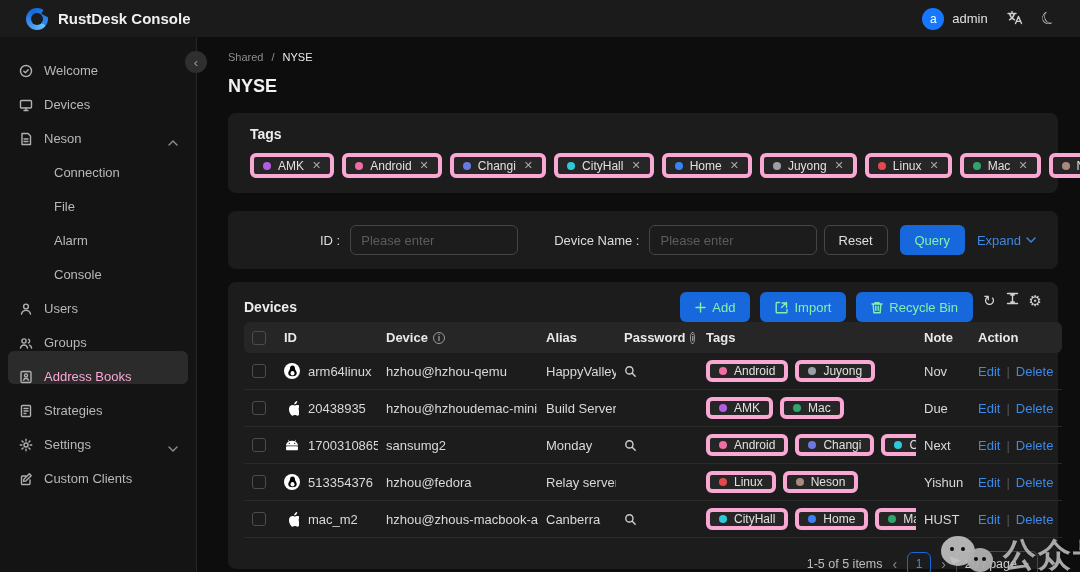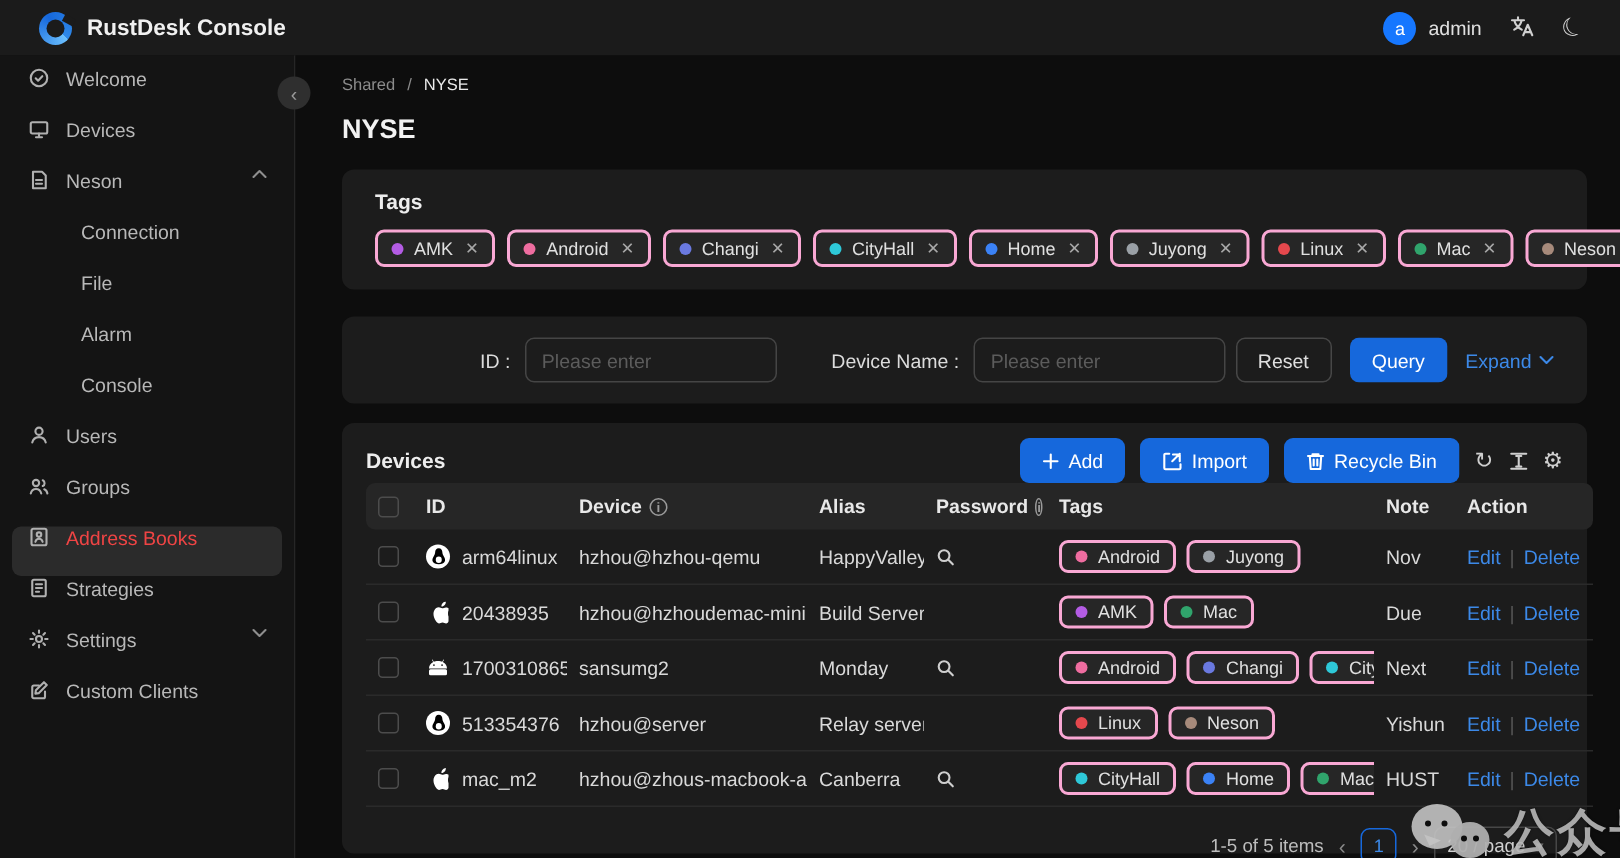--- a/index.html
+++ b/index.html
@@ -24,61 +24,61 @@
   .top-icon { color:#d0d0d0; font-size:15px; line-height:1; cursor:pointer; }
   .moon { transform:rotate(-25deg); display:inline-block; font-size:17px; }
 
   
   .layout { display:flex; height:535px; }
   .sidebar { width:197px; background:#141414; border-right:1px solid #262626;
     position:relative; padding-top:7px; flex:none; }
   .collapse-btn { position:absolute; right:-11px; top:14px; width:22px; height:22px;
     border-radius:50%; background:#2f2f2f; color:#9a9a9a; display:flex; align-items:center;
     justify-content:center; font-size:13px; z-index:5; cursor:pointer; }
-  .s-item { height:33px; margin:1px 8px; padding:0 10px; display:flex; align-items:flex-start;
+  .s-item { height:33px; margin:1px 8px; padding:0 10px; display:flex; align-items:flex-end;
     gap:10px; border-radius:6px; color:#b8b8b8; font-size:13px; cursor:pointer; }
-  .s-item.sel { background:#2b2b2b; color:#ef4444; }
+  .s-item.sel { background:#2b2b2b; color:#f9a8d4; }
   .s-item .sico { width:16px; display:flex; justify-content:center; color:#b0b0b0; flex:none; }
   .s-sub { padding-left:46px; }
   .s-chev { margin-left:auto; color:#8f8f8f; display:flex; }
   svg.ic { stroke:currentColor; fill:none; stroke-width:1.4; stroke-linecap:round; stroke-linejoin:round; }
 
   
   .main { flex:1; padding:14px 22px 0 31px; overflow:hidden; position:relative; background:#0d0d0d; }
   .breadcrumb { font-size:11px; color:#8c8c8c; display:flex; gap:8px; }
   .breadcrumb .cur { color:#eaeaea; }
   .page-title { font-size:18px; font-weight:700; color:#f2f2f2; margin:13px 0 16px; }
 
   .card { background:#1c1c1c; border-radius:8px; }
   .tags-card { padding:13px 22px 15px; }
   .card-title { font-size:14px; font-weight:700; color:#ededed; }
   .chips { display:flex; gap:8px; margin-top:11px; flex-wrap:nowrap; }
   .chip { display:flex; align-items:center; gap:7px; height:25px; padding:0 9px;
-    background:#262626; border:2px solid #f9a8d4; border-radius:6px; font-size:12px;
+    background:#262626; border:4px solid #f9a8d4; border-radius:6px; font-size:12px;
     color:#e0e0e0; cursor:pointer; white-space:nowrap; }
   .dot { width:8px; height:8px; border-radius:50%; flex:none; }
   .chip-x { color:#a8a8a8; font-size:11px; margin-left:1px; cursor:pointer; }
 
   .filter-card { margin-top:18px; height:58px; display:flex; align-items:center; padding:0 22px; }
   .f-label { font-size:13px; color:#dcdcdc; margin-right:10px; }
   .f-input { width:168px; height:30px; background:transparent; border:1px solid #454545;
     border-radius:6px; color:#e0e0e0; font-size:13px; padding:0 10px; outline:none; }
   .f-input::placeholder { color:#5c5c5c; }
   .f-right { margin-left:auto; display:flex; align-items:center; gap:12px; }
   .btn { height:30px; border-radius:6px; font-size:13px; display:inline-flex; align-items:center;
     justify-content:center; gap:6px; cursor:pointer; border:1px solid transparent; padding:0 14px; }
   .btn-ghost { background:transparent; border-color:#474747; color:#e0e0e0; }
-  .btn-primary { background:#1668dc; color:#ffffff; }
+  .btn-primary { background:#1668dc; color:#86efac; }
   .link { color:#3c89e8; font-size:13px; cursor:pointer; display:inline-flex; align-items:center; gap:5px; }
 
   .devices-card { margin-top:13px; padding:10px 16px 0; height:287px; position:relative;
     display:flex; flex-direction:column; }
   .dev-head { display:flex; align-items:center; height:42px; }
   .dev-title { font-size:14px; font-weight:700; color:#ededed; }
-  .dev-actions { margin-left:auto; display:flex; align-items:center; gap:10px; }
+  .dev-actions { margin-left:auto; display:flex; align-items:flex-start; gap:10px; }
   .tool-ic { color:#cfcfcf; font-size:15px; cursor:pointer; display:flex; align-items:center; }
 
   table { width:100%; border-collapse:collapse; table-layout:fixed; font-size:13px; }
   thead th { background:#262626; color:#e8e8e8; font-weight:700; text-align:left;
     padding:8px 8px; white-space:nowrap; }
   thead th:first-child { border-radius:6px 0 0 6px; }
   thead th:last-child { border-radius:0 6px 6px 0; }
   tbody td { border-bottom:1px solid #2a2a2a; padding:7px 8px; color:#d9d9d9; white-space:nowrap; overflow:hidden; }
   .cb { width:14px; height:14px; border:1px solid #4c4c4c; border-radius:3px; background:transparent; cursor:pointer; }
   .id-cell { display:flex; align-items:center; gap:8px; }
@@ -536,21 +536,21 @@
                 <div class="id-cell">
                   <span class="os os-linux">
                     <svg width="11" height="12" viewBox="0 0 11 12">
                       <path fill="#000" d="M5.5 0.5c-1.6 0-2.4 1.2-2.4 2.6 0 .9-.5 2-1.1 3-.7 1.1-1 2.4-.4 3.4.5 1 1.8 1.7 3.9 1.7s3.4-.7 3.9-1.7c.6-1 .3-2.3-.4-3.4-.6-1-1.1-2.1-1.1-3C7.9 1.7 7.1.5 5.5.5z"></path>
                       <ellipse fill="#fff" cx="5.5" cy="8.2" rx="2" ry="2.2"></ellipse>
                     </svg>
                   </span>
                   <span>513354376</span>
                 </div>
               </td>
-            <td>hzhou@server</td>
+            <td>hzhou@fedora</td>
             <td>Relay server</td>
             <td></td>
             <td>
                 <div class="row-tags">
               <span class="chip">
                     <span class="dot" style="background-color: rgb(229, 72, 77);"></span>
                     <span>Linux</span>
                   </span>
               <span class="chip">
                     <span class="dot" style="background-color: rgb(167, 138, 123);"></span>

